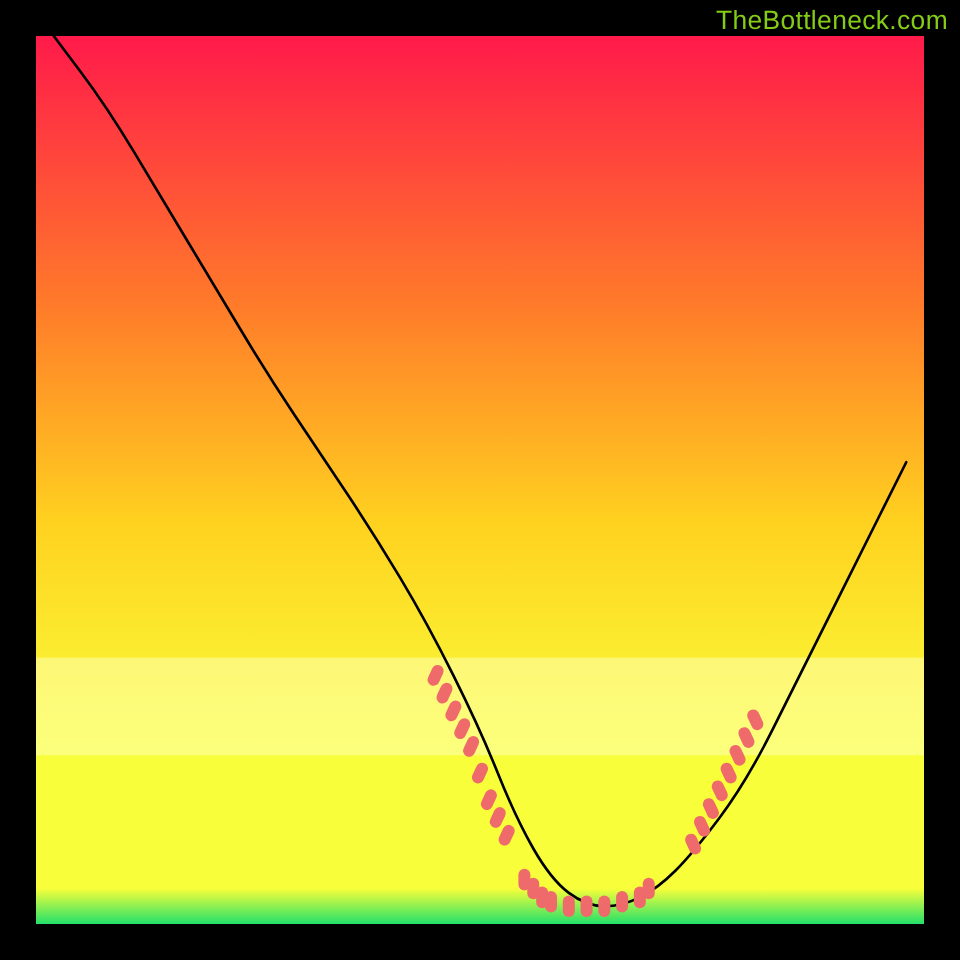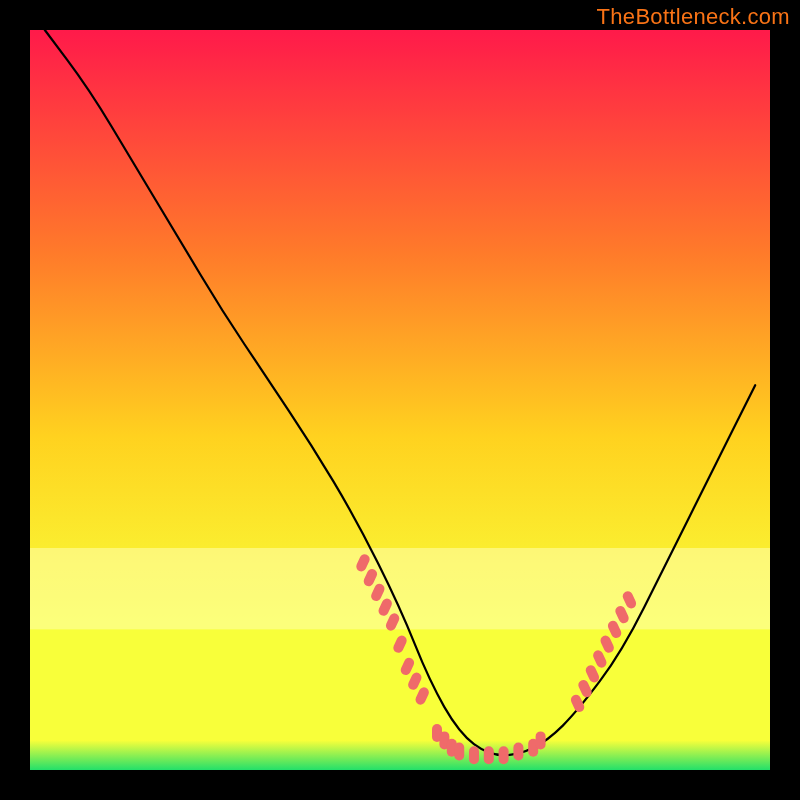--- a/index.html
+++ b/index.html
@@ -14,21 +14,21 @@
   .frame {
     position: relative;
     width: 800px;
     height: 800px;
     background: #000000;
   }
   .watermark {
     position: absolute;
     top: 4px;
     right: 10px;
-    color: #f97316;
+    color: #84cc16;
     font-size: 22px;
     font-weight: 500;
     letter-spacing: 0.3px;
     z-index: 5;
   }
   svg {
     display: block;
   }
 </style>
 </head>

